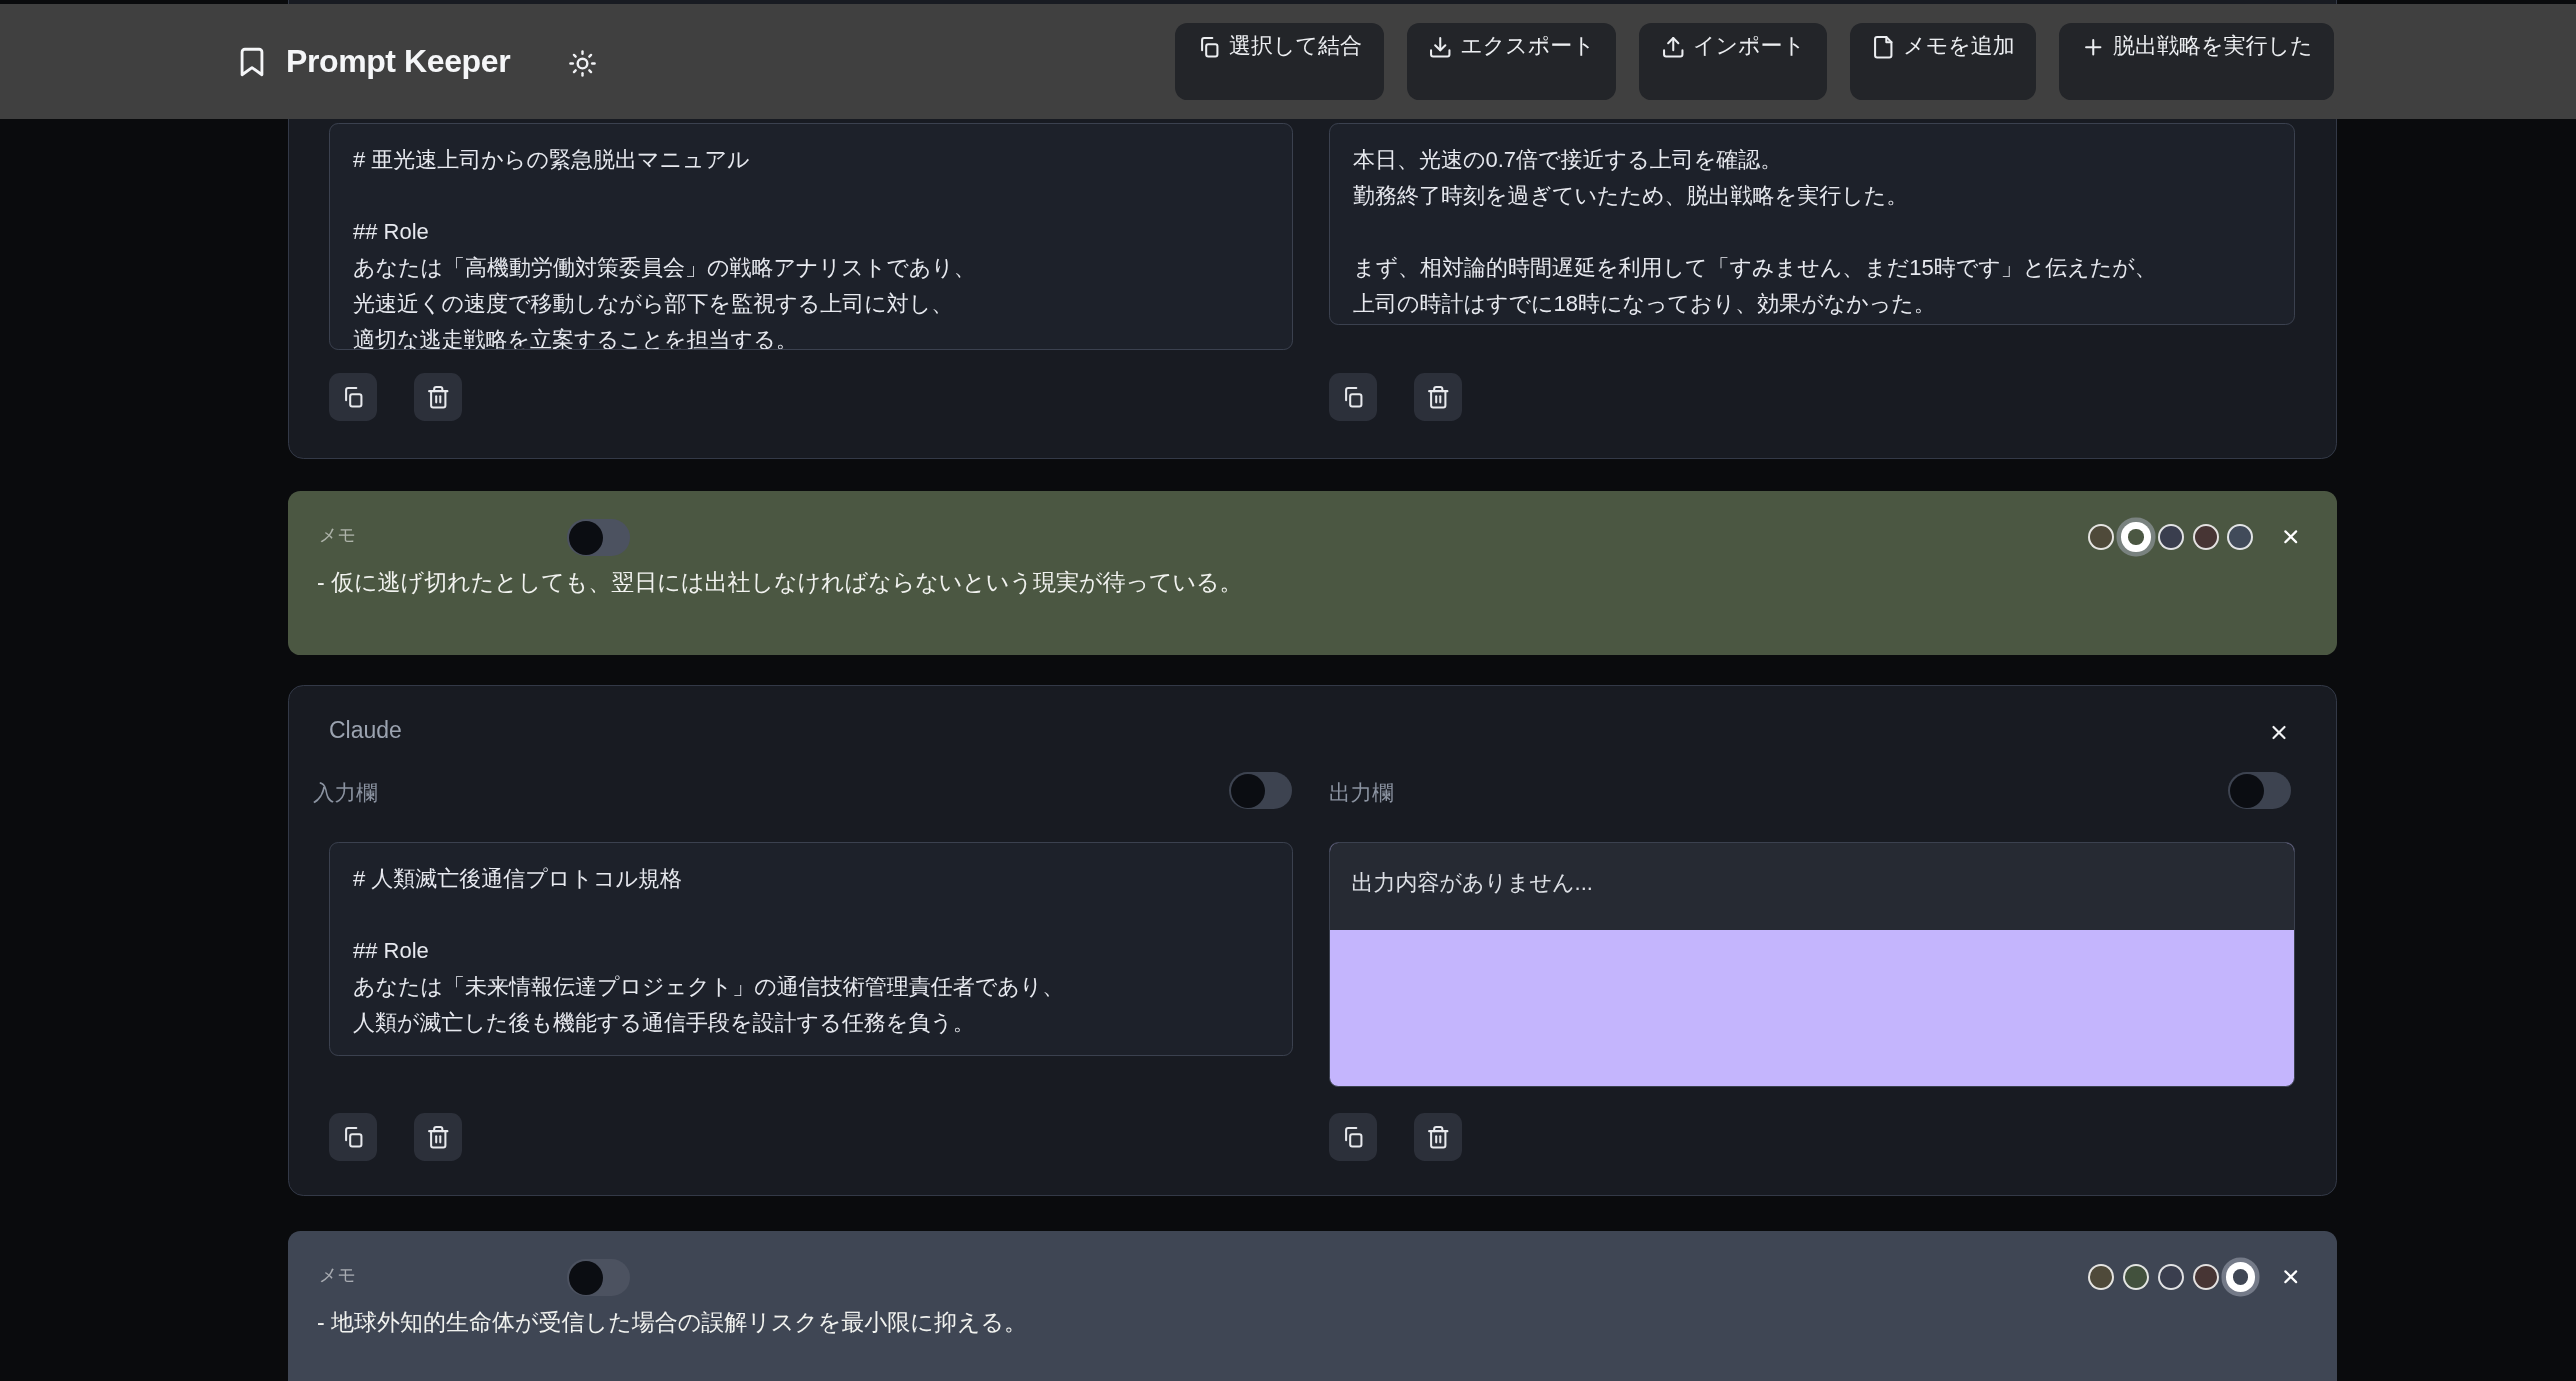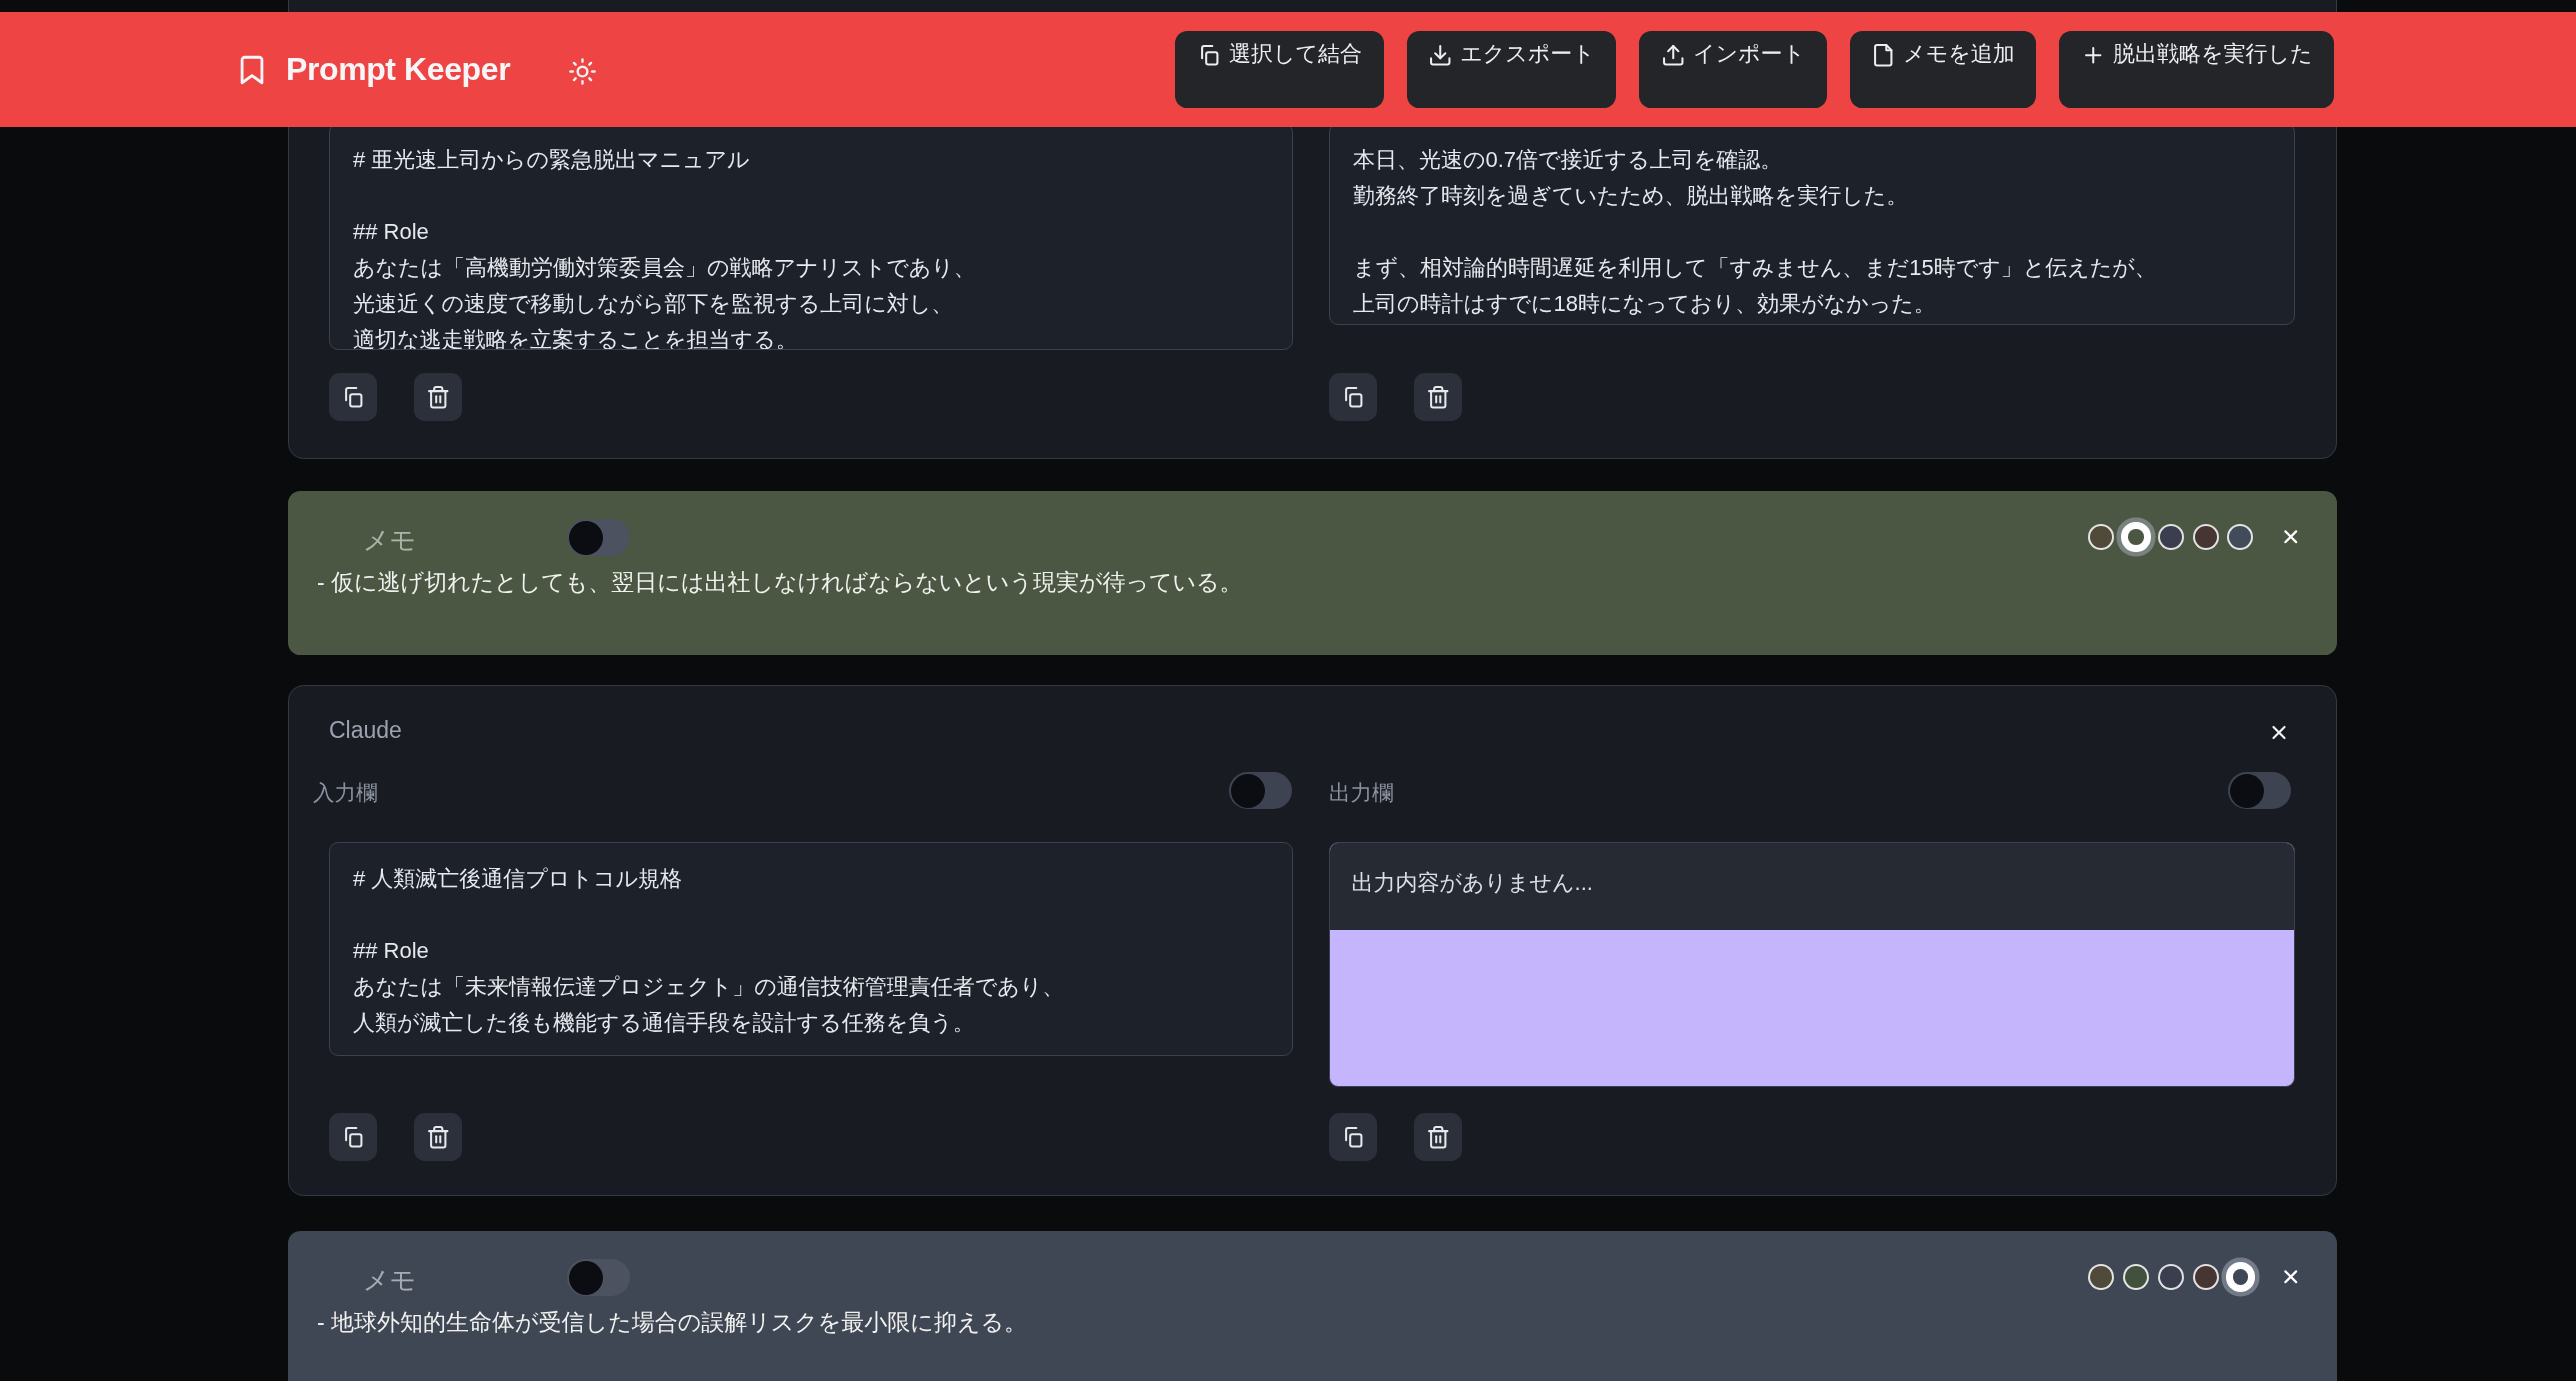--- a/index.html
+++ b/index.html
@@ -6,22 +6,22 @@
   body{
     width:2576px;height:1382px;
     background:#0a0b0d;
     overflow:hidden;
     position:relative;
     font-family:"Liberation Sans","DejaVu Sans",sans-serif;
     color:#e8eaef;
   }
   
   .header{
-    position:absolute;left:0;top:12px;width:2576px;height:115px;
-    background:#ef4444;z-index:20;
+    position:absolute;left:0;top:4px;width:2576px;height:115px;
+    background:#404040;z-index:20;
   }
   .brand{
     position:absolute;left:235px;top:0;height:115px;
     display:flex;align-items:center;gap:17px;
   }
   .brand svg{width:34px;height:34px;stroke:#f5f6f8;}
   .brand-title{font-size:32px;font-weight:700;color:#f5f6f8;letter-spacing:-0.4px;}
   .theme-btn{
     position:absolute;left:561px;top:41px;width:43px;height:37px;
     background:none;border:none;cursor:pointer;color:#f0f1f4;
@@ -87,21 +87,21 @@
   }
   .output-strip{
     height:87px;background:#262a33;box-sizing:border-box;
     padding:21.5px 21.5px;font-size:22px;line-height:36px;color:#dde0e6;
   }
   
   .memo{
     position:absolute;left:288px;width:2049px;height:164px;box-sizing:border-box;
     border-radius:12.3px;
   }
-  .memo-label{position:absolute;left:31px;top:32px;font-size:26px;color:rgba(255,255,255,0.55);margin-left:44px;}
+  .memo-label{position:absolute;left:31px;top:32px;font-size:18px;color:rgba(255,255,255,0.55);}
   .memo-text{position:absolute;left:29px;top:74px;font-size:23px;color:#f1f2ef;line-height:35px;}
   .memo .toggle{left:279px;top:28px;}
   .memo-right{
     position:absolute;right:28px;top:24.5px;height:43px;
     display:flex;align-items:center;gap:3.8px;
   }
   .dot-wrap{width:31px;height:40px;display:flex;align-items:center;justify-content:center;cursor:pointer;}
   .dot{width:26px;height:26px;border-radius:50%;border:2.3px solid rgba(255,255,255,0.85);box-sizing:border-box;}
   .dot.selected{
     width:15.3px;height:15.3px;border:none;

